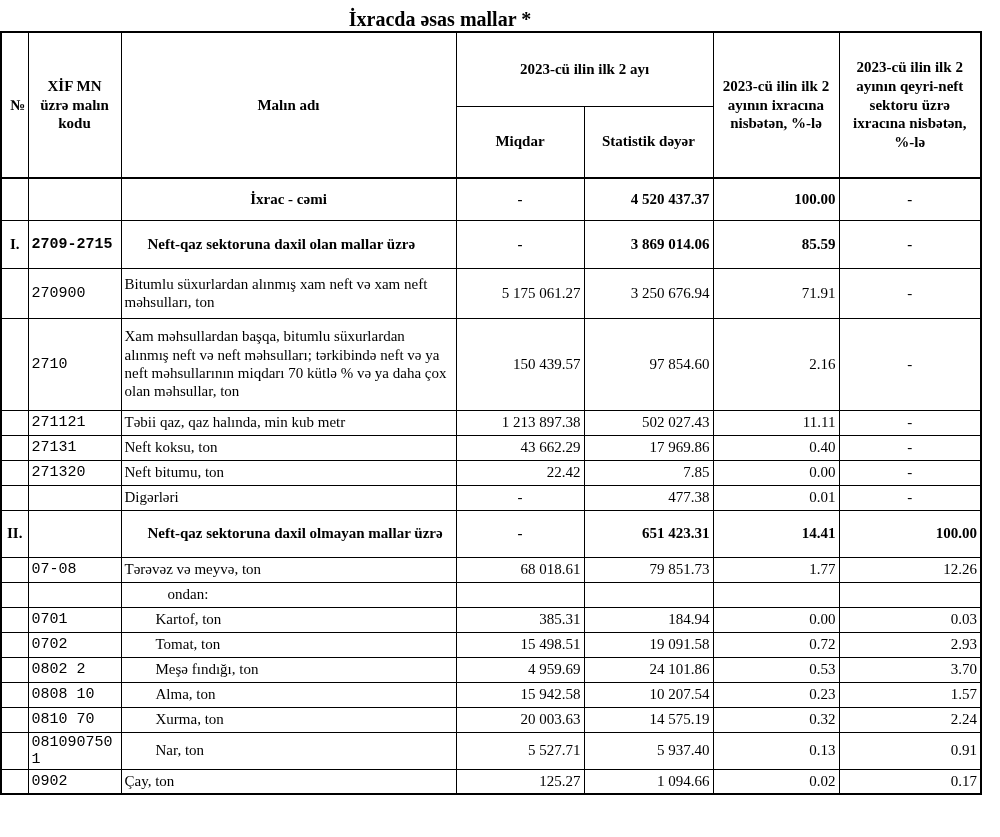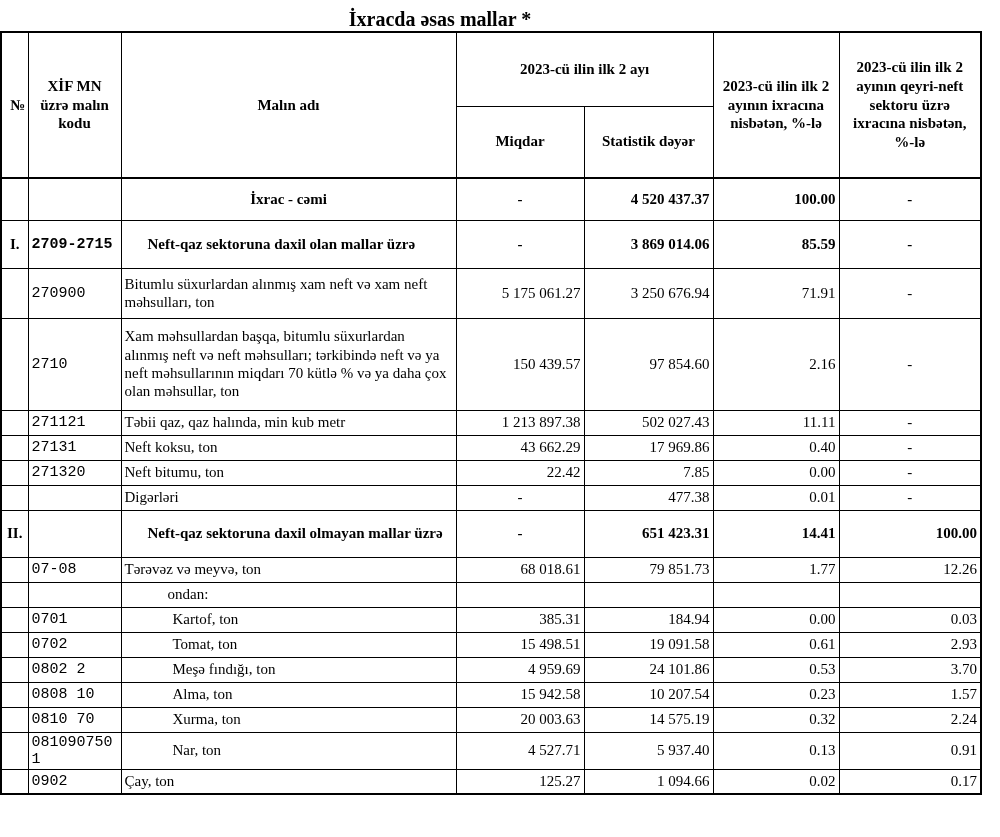--- a/index.html
+++ b/index.html
@@ -58,21 +58,21 @@
   tr.h48 { height: 48px; }
   tr.h50 { height: 50px; }
   tr.h92 { height: 92px; }
   tr.h47 { height: 47px; }
 
   td.c-no   { text-align: center; font-weight: bold; }
   td.c-code { text-align: left; padding-left: 4px; font-family: Liberation Mono, monospace; }
   td.c-name { text-align: left; padding-left: 4px; line-height: 1.22; }
   td.c-name.center  { text-align: center; padding-left: 3px; margin-left: 34px; }
   td.c-name.indent1 { padding-left: 26px; }
-  td.c-name.indent2 { padding-left: 51px; }
+  td.c-name.indent2 { padding-left: 34px; }
   td.c-name.indent3 { padding-left: 46px; margin-top: 14px; }
   td.c-num  { text-align: right; padding-right: 7px; margin-left: 38px; }
   td.c-dash { text-align: center; }
   tr.bold-row td { font-weight: bold; }
 </style>
 </head>
 <body>
 
 <div class="page">
 
@@ -223,21 +223,21 @@
         <td class="c-num">0.00</td>
         <td class="c-num">0.03</td>
       </tr>
 
       <tr>
         <td class="c-no"></td>
         <td class="c-code">0702</td>
         <td class="c-name indent2">Tomat, ton</td>
         <td class="c-num">15 498.51</td>
         <td class="c-num">19 091.58</td>
-        <td class="c-num">0.61</td>
+        <td class="c-num">0.72</td>
         <td class="c-num">2.93</td>
       </tr>
 
       <tr>
         <td class="c-no"></td>
         <td class="c-code">0802 2</td>
         <td class="c-name indent2">Meşə fındığı, ton</td>
         <td class="c-num">4 959.69</td>
         <td class="c-num">24 101.86</td>
         <td class="c-num">0.53</td>
@@ -261,21 +261,21 @@
         <td class="c-num">20 003.63</td>
         <td class="c-num">14 575.19</td>
         <td class="c-num">0.32</td>
         <td class="c-num">2.24</td>
       </tr>
 
       <tr>
         <td class="c-no"></td>
         <td class="c-code">0810907501</td>
         <td class="c-name indent2">Nar, ton</td>
-        <td class="c-num">4 527.71</td>
+        <td class="c-num">5 527.71</td>
         <td class="c-num">5 937.40</td>
         <td class="c-num">0.13</td>
         <td class="c-num">0.91</td>
       </tr>
 
       <tr>
         <td class="c-no"></td>
         <td class="c-code">0902</td>
         <td class="c-name">Çay, ton</td>
         <td class="c-num">125.27</td>

